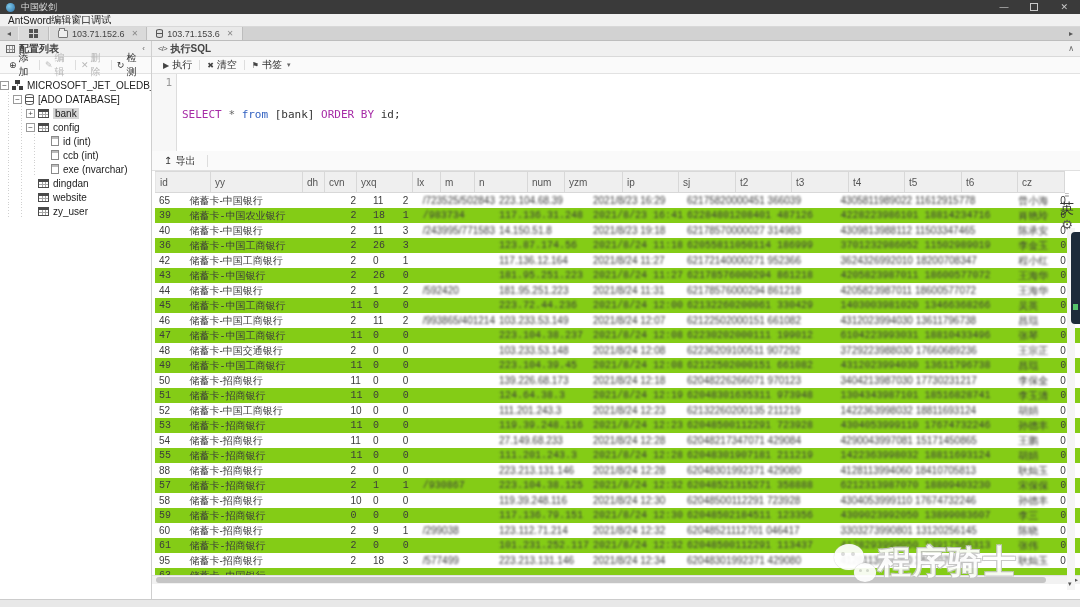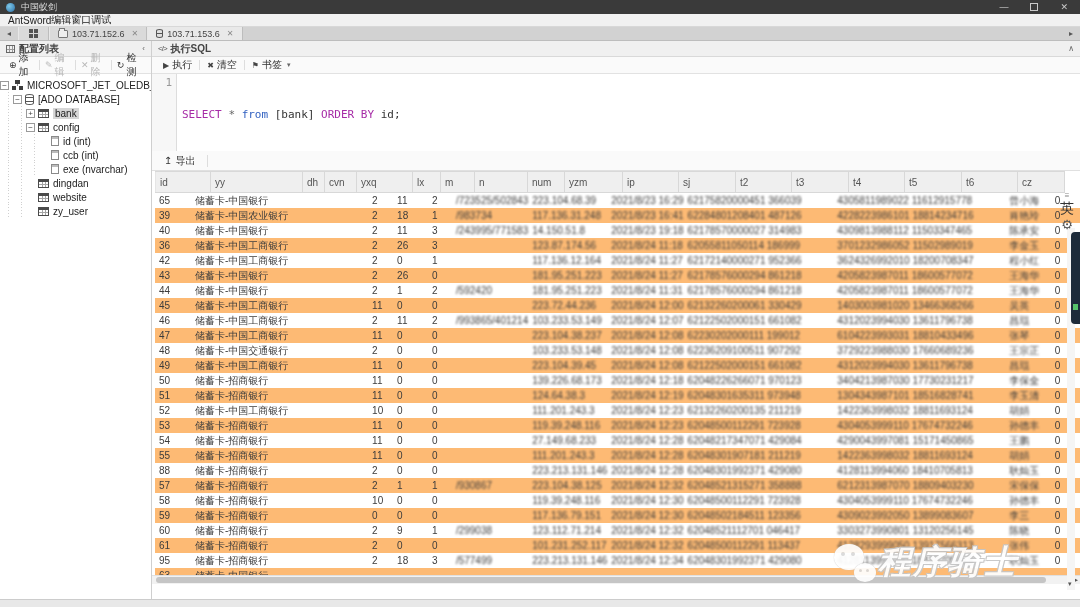--- a/index.html
+++ b/index.html
@@ -78,21 +78,21 @@
   .export-bar .ic { font-size:10px; }
   .export-bar .sep { width:1px; height:12px; background:#ddd; margin-left:6px; }
 
   .table-wrap { padding-left:3px; position:relative; }
   table { border-collapse:collapse; table-layout:fixed; }
   th { height:21px; background:#efefef; border:1px solid #d8d8d8; border-left:none; font-weight:normal; color:#555; text-align:left; padding:0 4px; font-size:10px; overflow:hidden; }
   th:first-child { border-left:1px solid #e5e5e5; }
   tbody { }
   .tbody-clip { height:382px; overflow:hidden; }
   td { height:15px; padding:0 0 0 4px; font-size:10px; color:#3c3c3c; white-space:nowrap; overflow:visible; }
-  tr.zebra { background:#fdba74; }
+  tr.zebra { background:#84cc16;font-family:Liberation Mono, monospace; }
   .blurred { filter:blur(1.1px); }
   .soft { filter:blur(0.4px); }
 
   .hscroll { height:9px; background:#f2f2f2; border-top:1px solid #e0e0e0; position:relative; }
   .hthumb { position:absolute; top:1px; left:4px; right:34px; height:6px; background:#c5c5c5; border-radius:3px; }
   .harrow { position:absolute; right:2px; top:0; font-size:7px; color:#555; }
   .vrail { position:absolute; right:5px; top:187px; bottom:9px; width:8px; background:#f5f5f5; }
   .vrail .down { position:absolute; bottom:2px; left:1px; font-size:7px; color:#555; }
 
   .bottomstrip { height:8px; background:#e8e8e8; border-top:1px solid #cccccc; }
@@ -105,21 +105,21 @@
   .sidepill { position:absolute; right:0; top:232px; width:9px; height:92px; background:#1d2b3a; border-radius:4px 0 0 4px; z-index:29; }
   .sidepill:after { content:""; position:absolute; left:2px; bottom:14px; width:5px; height:6px; background:#55c36a; }
   .watermark { position:absolute; right:62px; bottom:22px; z-index:40; display:flex; align-items:center; gap:2px; opacity:0.93; }
   .wm-logo { position:relative; width:42px; height:38px; }
   .wm-b1 { position:absolute; left:0; top:0; width:30px; height:26px; background:#fff; border-radius:50% 50% 48% 48%; box-shadow:0 0 1px #bbb; }
   .wm-b1:before, .wm-b1:after { content:""; position:absolute; top:8px; width:4px; height:4px; border-radius:50%; background:#d9d9d9; }
   .wm-b1:before { left:7px; } .wm-b1:after { left:17px; }
   .wm-b2 { position:absolute; right:0; bottom:0; width:22px; height:19px; background:#fff; border-radius:50%; box-shadow:0 0 1px #bbb; }
   .wm-b2:before, .wm-b2:after { content:""; position:absolute; top:6px; width:3px; height:3px; border-radius:50%; background:#d9d9d9; }
   .wm-b2:before { left:5px; } .wm-b2:after { left:12px; }
-  .wm-text { font-size:33px; font-weight:bold; color:#ffffff; letter-spacing:2px; text-shadow:0 0 1px #aaa, 1px 1px 0 #c8c8c8, -1px -1px 0 #c8c8c8, 1px -1px 0 #c8c8c8, -1px 1px 0 #c8c8c8;font-style:italic; }
+  .wm-text { font-size:33px; font-weight:bold; color:#ffffff; letter-spacing:2px; text-shadow:0 0 1px #aaa, 1px 1px 0 #c8c8c8, -1px -1px 0 #c8c8c8, 1px -1px 0 #c8c8c8, -1px 1px 0 #c8c8c8; }
 </style>
 </head>
 <body>
 
 <div class="titlebar">
   <div class="app-logo"></div>
   <span class="t">中国蚁剑</span>
   <div class="win-controls">
     <span>—</span>
     <span class="maxbox"></span>

